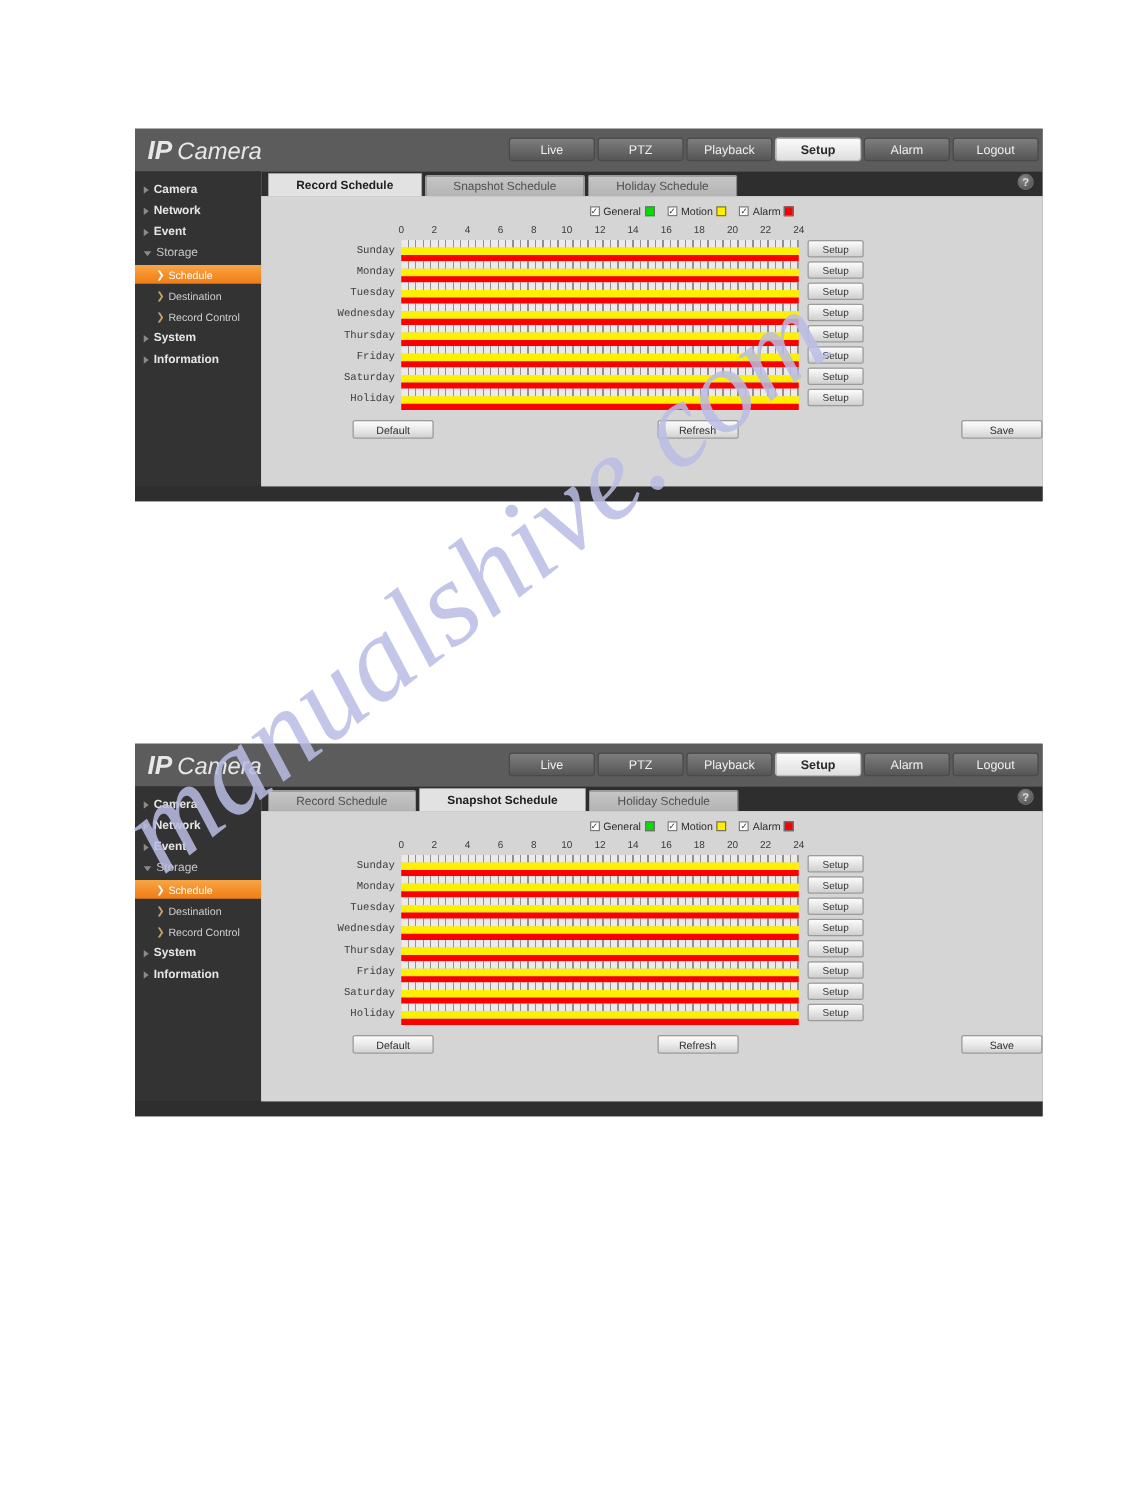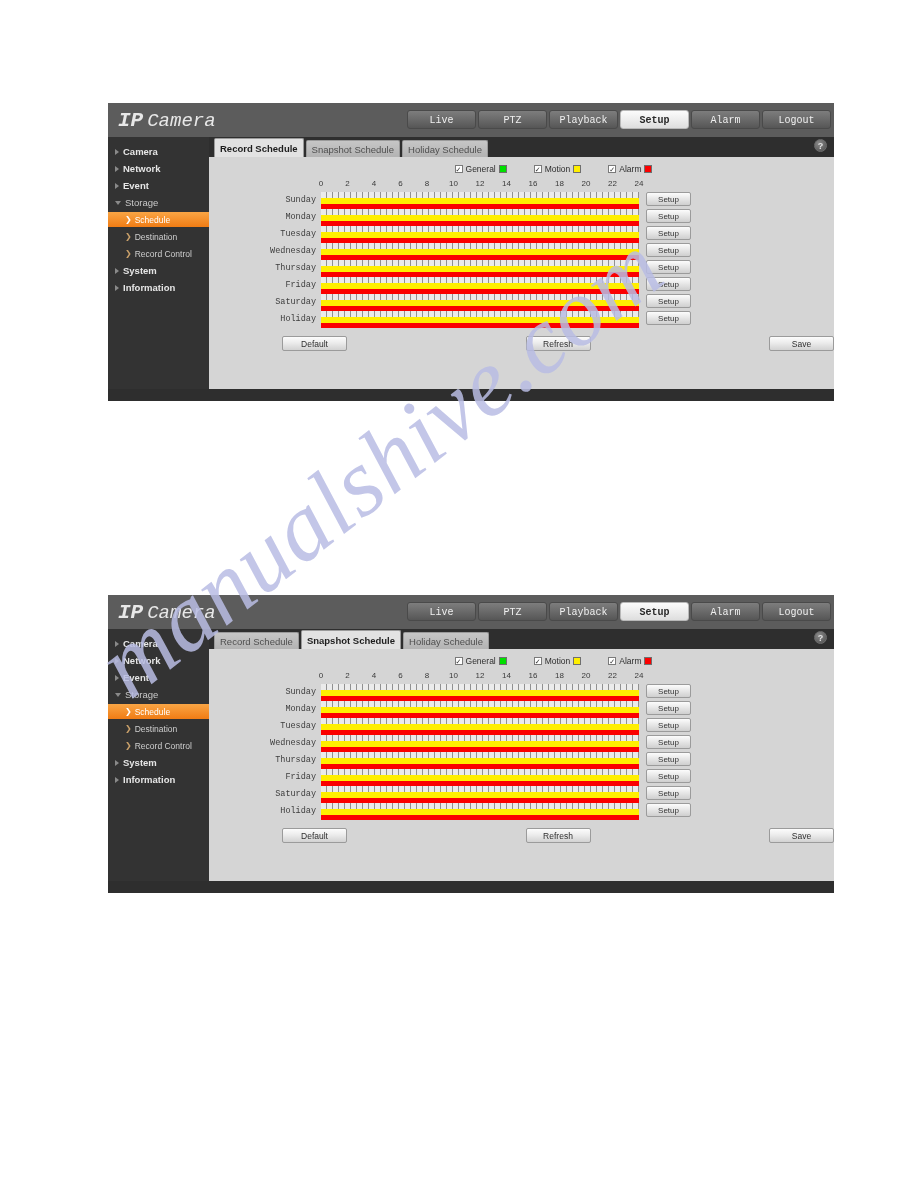--- a/index.html
+++ b/index.html
@@ -51,21 +51,20 @@
   #panel-record { left: 108px; top: 103px; }
   #panel-snapshot { left: 108px; top: 595px; }
 
   
   .app-header {
     height: 34px;
     background: #5c5c5c;
     position: relative;
     display: flex;
     align-items: center;
-    font-family: Liberation Mono, monospace;
   }
   .brand {
     padding-left: 10px;
     font-style: italic;
     color: #e8e8e8;
     line-height: 1;
     user-select: none;
   }
   .brand .brand-ip {
     font-size: 21px;
@@ -180,21 +179,21 @@
     height: 20px;
     background: #2e2e2e;
     display: flex;
     align-items: flex-end;
     padding-left: 5px;
     position: relative;
   }
   .tab {
     height: 17px;
     line-height: 17px;
-    padding: 0 5px;
+    padding: 0 22px;
     font-size: 9.5px;
     color: #4f4f4f;
     background: linear-gradient(180deg, #c6c6c6 0%, #b3b3b3 100%);
     border: 1px solid #9a9a9a;
     border-bottom: none;
     border-radius: 2px 2px 0 0;
     margin-right: 2px;
     cursor: pointer;
     box-sizing: border-box;
   }
@@ -229,21 +228,21 @@
     padding: 6px 0 10px 0;
     min-height: 216px;
     position: relative;
   }
 
   
   .legend {
     display: flex;
     justify-content: center;
     align-items: center;
-    gap: 27px;
+    gap: 10px;
     padding-left: 64px;
     margin-bottom: 4px;
     height: 12px;
   }
   .legend-item {
     display: flex;
     align-items: center;
     gap: 3px;
     font-size: 8.5px;
     color: #2d2d2d;

